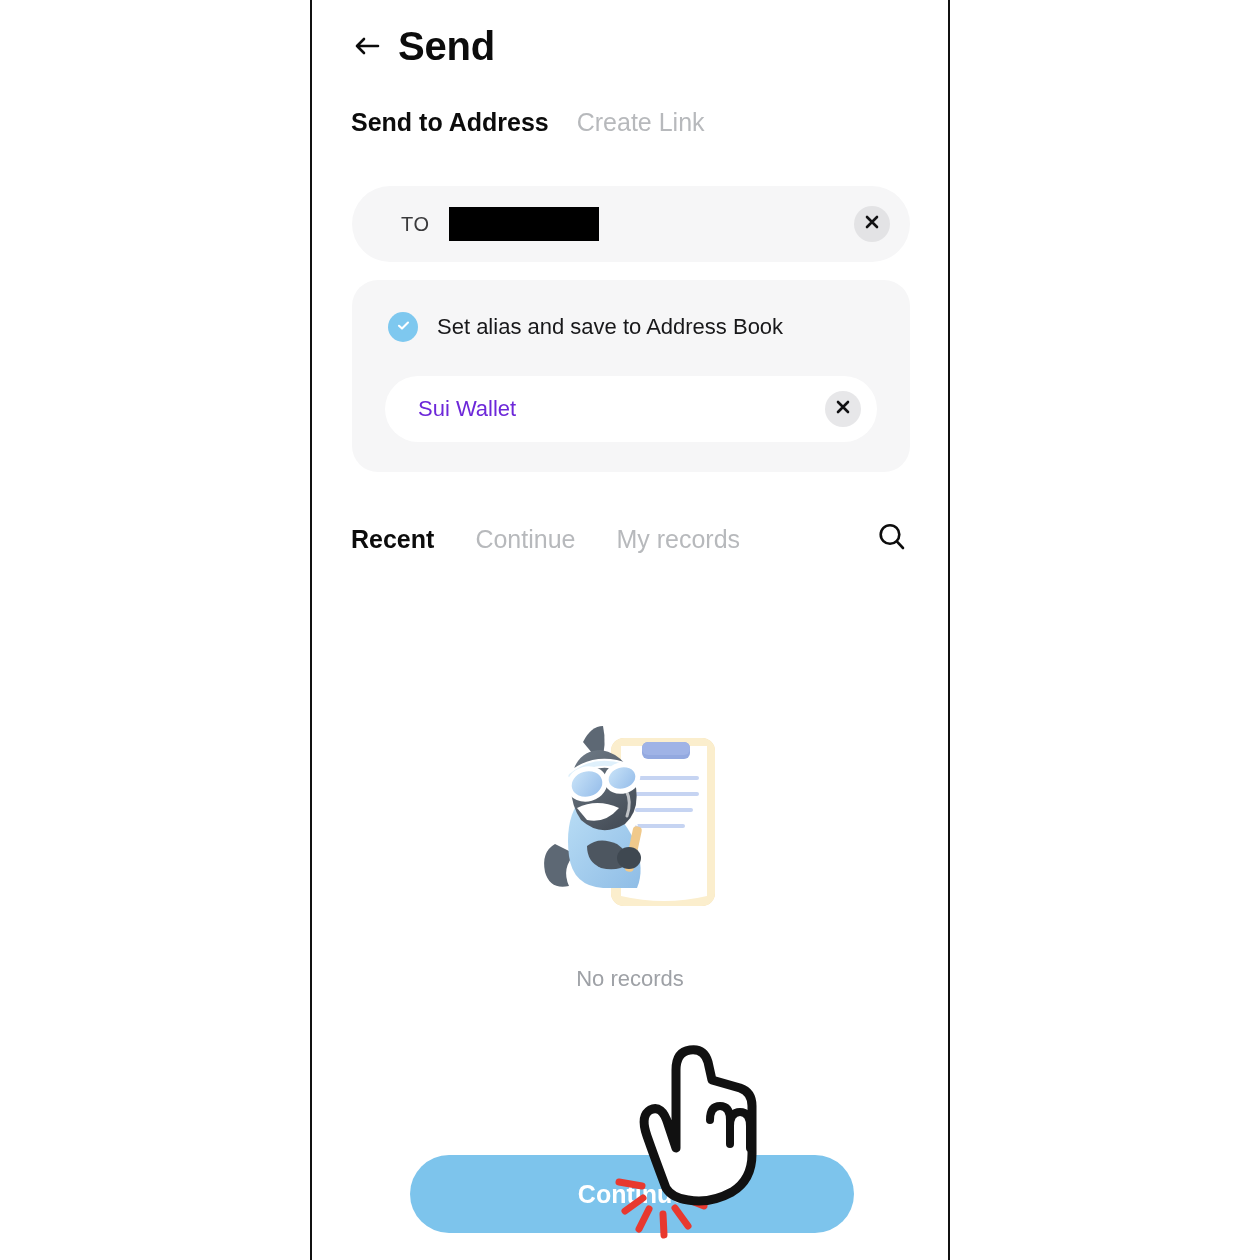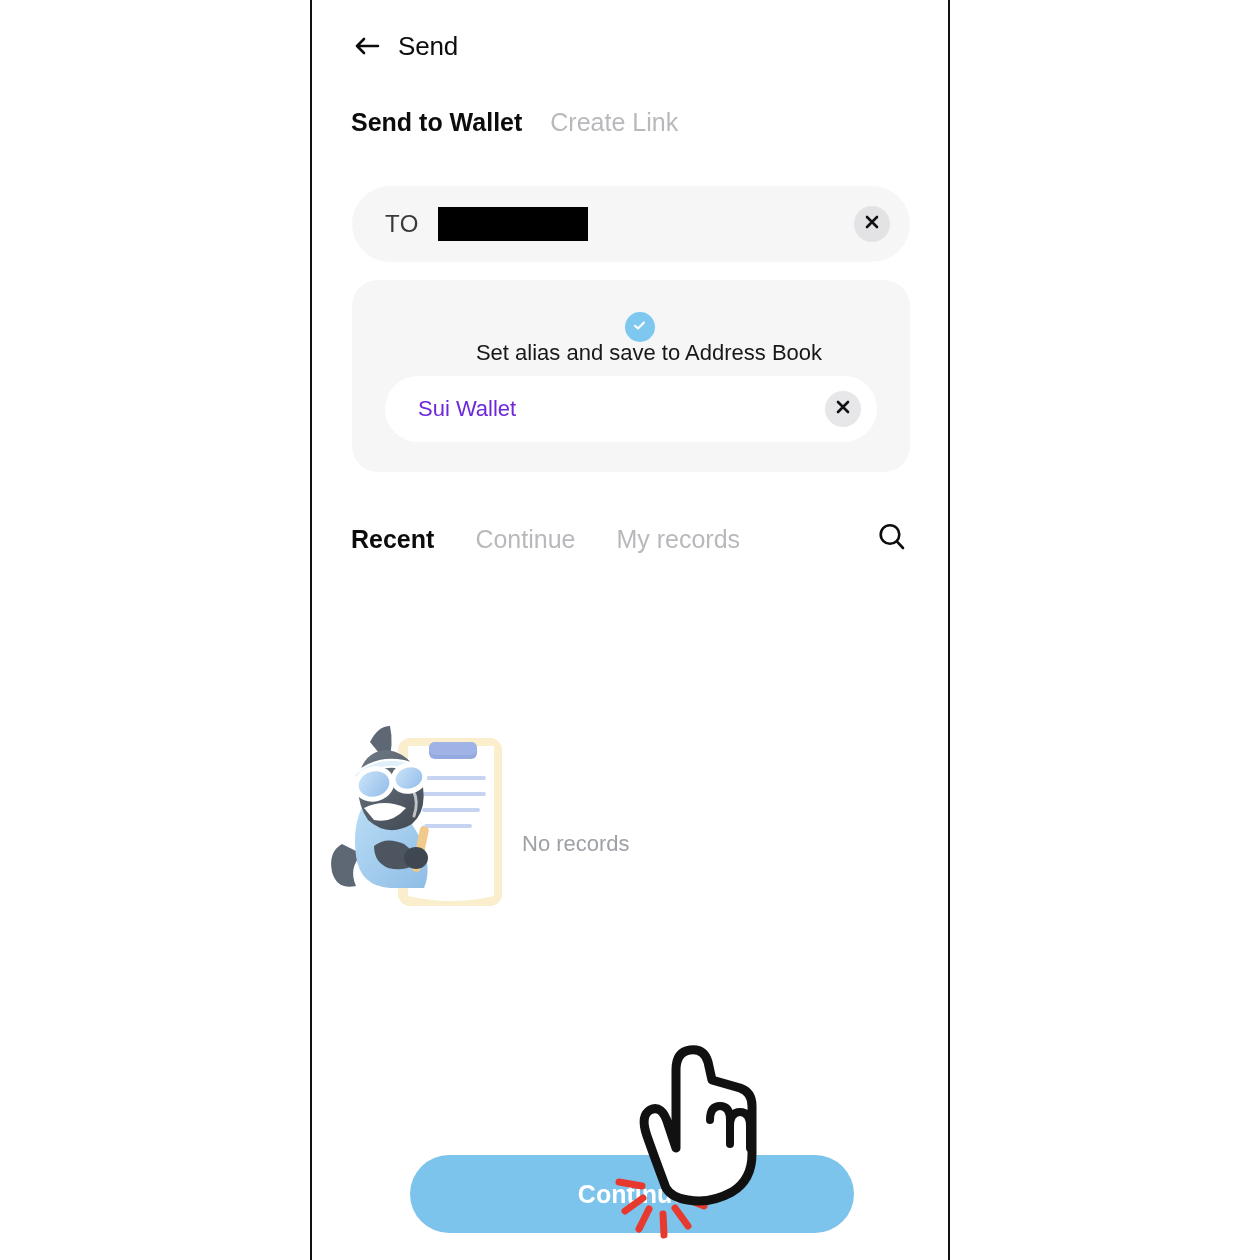--- a/index.html
+++ b/index.html
@@ -46,22 +46,22 @@
     box-sizing: border-box;
   }
   .back-btn {
     width: 34px; height: 34px;
     display: flex; align-items: center; justify-content: center;
     cursor: pointer;
     margin-right: 14px;
   }
   .back-btn svg { display:block; }
   .page-title {
-    font-size: 26px;
-    font-weight: normal;
+    font-size: 40px;
+    font-weight: bold;
     color: #0c0c0c;
     letter-spacing: -0.2px;
     line-height: 1;
   }
 
   
   .mode-tabs {
     position: absolute;
     left: 39px; top: 110px;
     display: flex;
@@ -82,24 +82,25 @@
     left: 40px; top: 186px;
     width: 558px; height: 76px;
     background: #f6f6f7;
     border-radius: 38px;
     display: flex;
     align-items: center;
     box-sizing: border-box;
     padding: 0 20px 0 33px;
   }
   .to-label {
-    font-size: 24px;
+    font-size: 20px;
     color: #3a3a3c;
     letter-spacing: 0.6px;
     margin-right: 19px;
+    margin-left: 16px;
   }
   .to-value-redacted {
     width: 150px;
     height: 34px;
     background: #000000;
     flex: none;
   }
   .clear-circle {
     margin-left: auto;
     width: 36px; height: 36px;
@@ -117,21 +118,20 @@
     left: 40px; top: 280px;
     width: 558px; height: 192px;
     background: #f6f6f7;
     border-radius: 26px;
     box-sizing: border-box;
   }
   .alias-check-row {
     display: flex;
     align-items: center;
     padding: 32px 0 0 36px;
-    flex-direction: column;
   }
   .checkbox-circle {
     width: 30px; height: 30px;
     border-radius: 50%;
     background: #7ec8ef;
     display: flex; align-items: center; justify-content: center;
     cursor: pointer;
     flex: none;
     margin-right: 19px;
   }
@@ -180,20 +180,21 @@
     display: flex; align-items: center; justify-content: center;
     cursor: pointer;
   }
 
   
   .empty-state {
     position: absolute;
     left: 0; top: 720px;
     width: 100%;
     display: flex;
+    flex-direction: column;
     align-items: center;
   }
   .empty-illustration { width: 210px; height: 210px; display: block; }
   .empty-text {
     margin-top: 38px;
     font-size: 22px;
     color: #9ea1a6;
     line-height: 1;
   }
 
@@ -238,21 +239,21 @@
         <span>
           <svg width="30" height="30" viewBox="0 0 30 30" fill="none">
             <path d="M26 15 H5 M12 8 L5 15 L12 22" stroke="#0c0c0c" stroke-width="2.6" stroke-linecap="round" stroke-linejoin="round"></path>
           </svg>
         </span>
       </div>
       <div class="page-title">Send</div>
     </div>
 
     <div class="mode-tabs">
-      <div class="mode-tab active">Send to Wallet</div>
+      <div class="mode-tab active">Send to Address</div>
       <div class="mode-tab inactive">Create Link</div>
     </div>
 
     <div class="to-field">
       <span class="to-label">TO</span>
       <span class="to-value-redacted"></span>
       <span class="clear-circle">
         <span>
           <svg width="16" height="16" viewBox="0 0 16 16" fill="none">
             <path d="M3 3 L13 13 M13 3 L3 13" stroke="#111113" stroke-width="2.6" stroke-linecap="round"></path>

